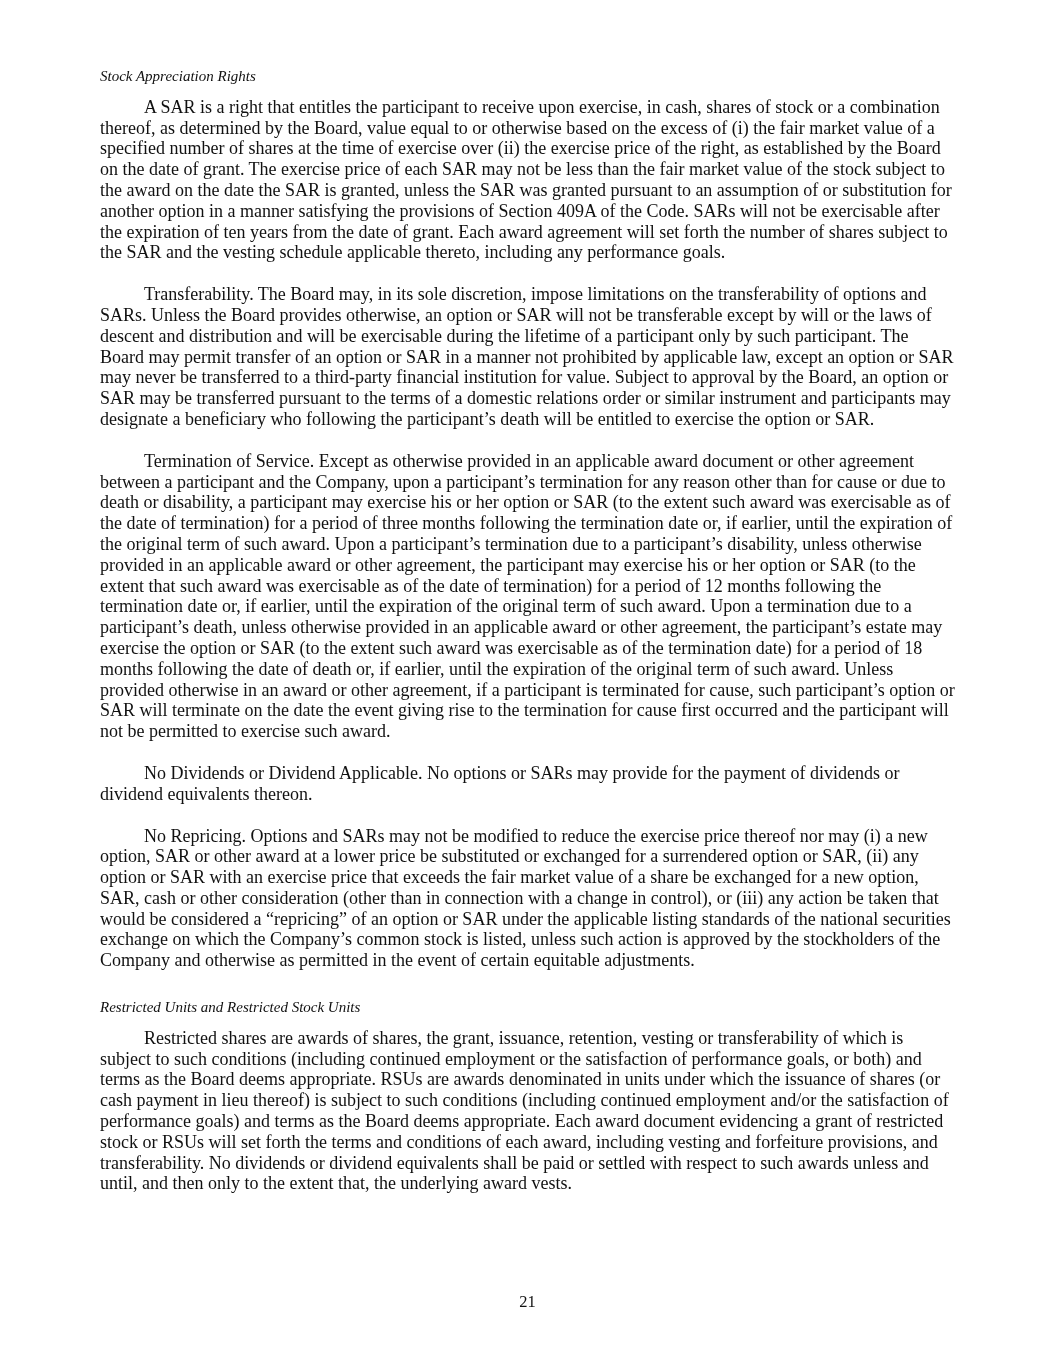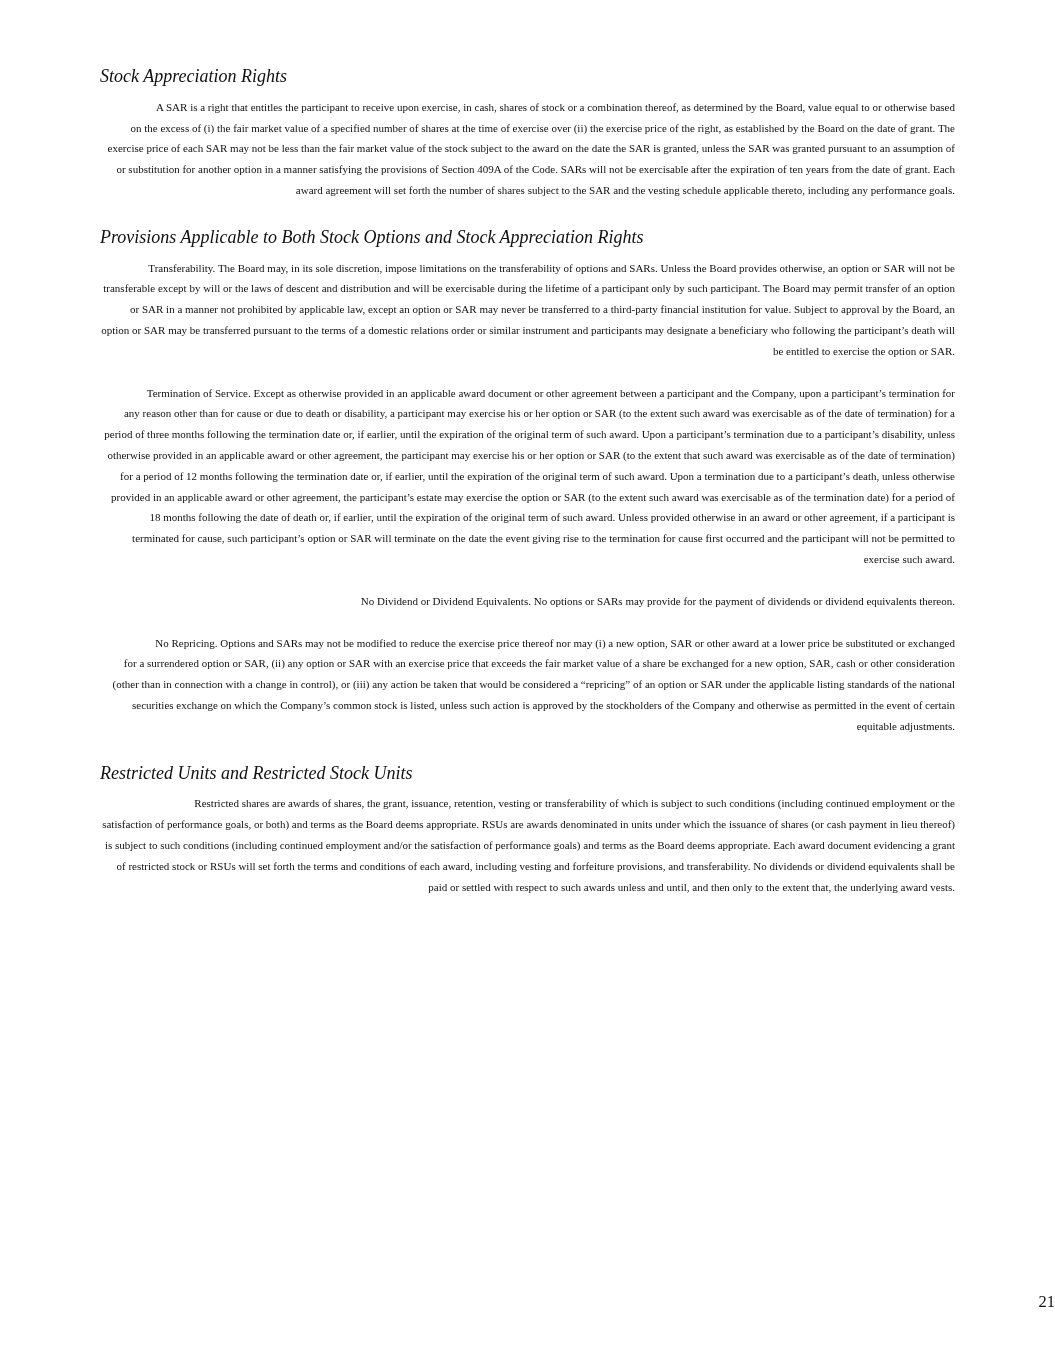--- a/index.html
+++ b/index.html
@@ -11,64 +11,63 @@
     width: 1055px;
     height: 1365px;
     position: relative;
     font-family: "Liberation Serif", "DejaVu Serif", serif;
     color: #111111;
   }
   .page-content {
     padding: 66px 100px 0 100px;
   }
   .heading {
-    font-size: 18px;
+    font-size: 15px;
     line-height: 20.8px;
     font-style: italic;
     font-weight: normal;
     margin: 26px 0 10px 0;
   }
   .heading.first {
     margin-top: 0;
   }
   .para {
-    font-size: 11px;
+    font-size: 18px;
     line-height: 20.8px;
     margin: 0 0 21px 0;
     text-indent: 44px;
-    text-align: right;
+    text-align: left;
   }
   .lead {
   }
   .page-footer {
     position: absolute;
     left: 0;
     right: 0;
     top: 1292px;
-    text-align: right;
+    text-align: center;
     font-size: 16.5px;
     line-height: 20.8px;
   }
 </style>
 </head>
 <body>
 
 <div class="page-content">
 
   <h2 class="heading first">Stock Appreciation Rights</h2>
 
   <p class="para"><span>A SAR is a right that entitles the participant to receive upon exercise, in cash, shares of stock or a combination thereof, as determined by the Board, value equal to or otherwise based on the excess of (i) the fair market value of a specified number of shares at the time of exercise over (ii) the exercise price of the right, as established by the Board on the date of grant. The exercise price of each SAR may not be less than the fair market value of the stock subject to the award on the date the SAR is granted, unless the SAR was granted pursuant to an assumption of or substitution for another option in a manner satisfying the provisions of Section 409A of the Code. SARs will not be exercisable after the expiration of ten years from the date of grant. Each award agreement will set forth the number of shares subject to the SAR and the vesting schedule applicable thereto, including any performance goals.</span></p>
 
-  <h2 class="heading">Provisions Applicable to Both Stock Options and Stock Appreciation Rights</h2>
 
   <p class="para"><span class="lead">Transferability</span><span>. The Board may, in its sole discretion, impose limitations on the transferability of options and SARs. Unless the Board provides otherwise, an option or SAR will not be transferable except by will or the laws of descent and distribution and will be exercisable during the lifetime of a participant only by such participant. The Board may permit transfer of an option or SAR in a manner not prohibited by applicable law, except an option or SAR may never be transferred to a third-party financial institution for value. Subject to approval by the Board, an option or SAR may be transferred pursuant to the terms of a domestic relations order or similar instrument and participants may designate a beneficiary who following the participant’s death will be entitled to exercise the option or SAR.</span></p>
 
   <p class="para"><span class="lead">Termination of Service</span><span>. Except as otherwise provided in an applicable award document or other agreement between a participant and the Company, upon a participant’s termination for any reason other than for cause or due to death or disability, a participant may exercise his or her option or SAR (to the extent such award was exercisable as of the date of termination) for a period of three months following the termination date or, if earlier, until the expiration of the original term of such award. Upon a participant’s termination due to a participant’s disability, unless otherwise provided in an applicable award or other agreement, the participant may exercise his or her option or SAR (to the extent that such award was exercisable as of the date of termination) for a period of 12 months following the termination date or, if earlier, until the expiration of the original term of such award. Upon a termination due to a participant’s death, unless otherwise provided in an applicable award or other agreement, the participant’s estate may exercise the option or SAR (to the extent such award was exercisable as of the termination date) for a period of 18 months following the date of death or, if earlier, until the expiration of the original term of such award. Unless provided otherwise in an award or other agreement, if a participant is terminated for cause, such participant’s option or SAR will terminate on the date the event giving rise to the termination for cause first occurred and the participant will not be permitted to exercise such award.</span></p>
 
-  <p class="para"><span class="lead">No Dividend or Dividend Equivalents</span><span>. No options or SARs may provide for the payment of dividends or dividend equivalents thereon.</span></p>
+  <p class="para"><span class="lead">No Dividends or Dividend Applicable</span><span>. No options or SARs may provide for the payment of dividends or dividend equivalents thereon.</span></p>
 
   <p class="para"><span class="lead">No Repricing</span><span>. Options and SARs may not be modified to reduce the exercise price thereof nor may (i) a new option, SAR or other award at a lower price be substituted or exchanged for a surrendered option or SAR, (ii) any option or SAR with an exercise price that exceeds the fair market value of a share be exchanged for a new option, SAR, cash or other consideration (other than in connection with a change in control), or (iii) any action be taken that would be considered a “repricing” of an option or SAR under the applicable listing standards of the national securities exchange on which the Company’s common stock is listed, unless such action is approved by the stockholders of the Company and otherwise as permitted in the event of certain equitable adjustments.</span></p>
 
   <h2 class="heading">Restricted Units and Restricted Stock Units</h2>
 
   <p class="para"><span>Restricted shares are awards of shares, the grant, issuance, retention, vesting or transferability of which is subject to such conditions (including continued employment or the satisfaction of performance goals, or both) and terms as the Board deems appropriate. RSUs are awards denominated in units under which the issuance of shares (or cash payment in lieu thereof) is subject to such conditions (including continued employment and/or the satisfaction of performance goals) and terms as the Board deems appropriate. Each award document evidencing a grant of restricted stock or RSUs will set forth the terms and conditions of each award, including vesting and forfeiture provisions, and transferability. No dividends or dividend equivalents shall be paid or settled with respect to such awards unless and until, and then only to the extent that, the underlying award vests.</span></p>
 
 </div>
 
 <div class="page-footer">21</div>

